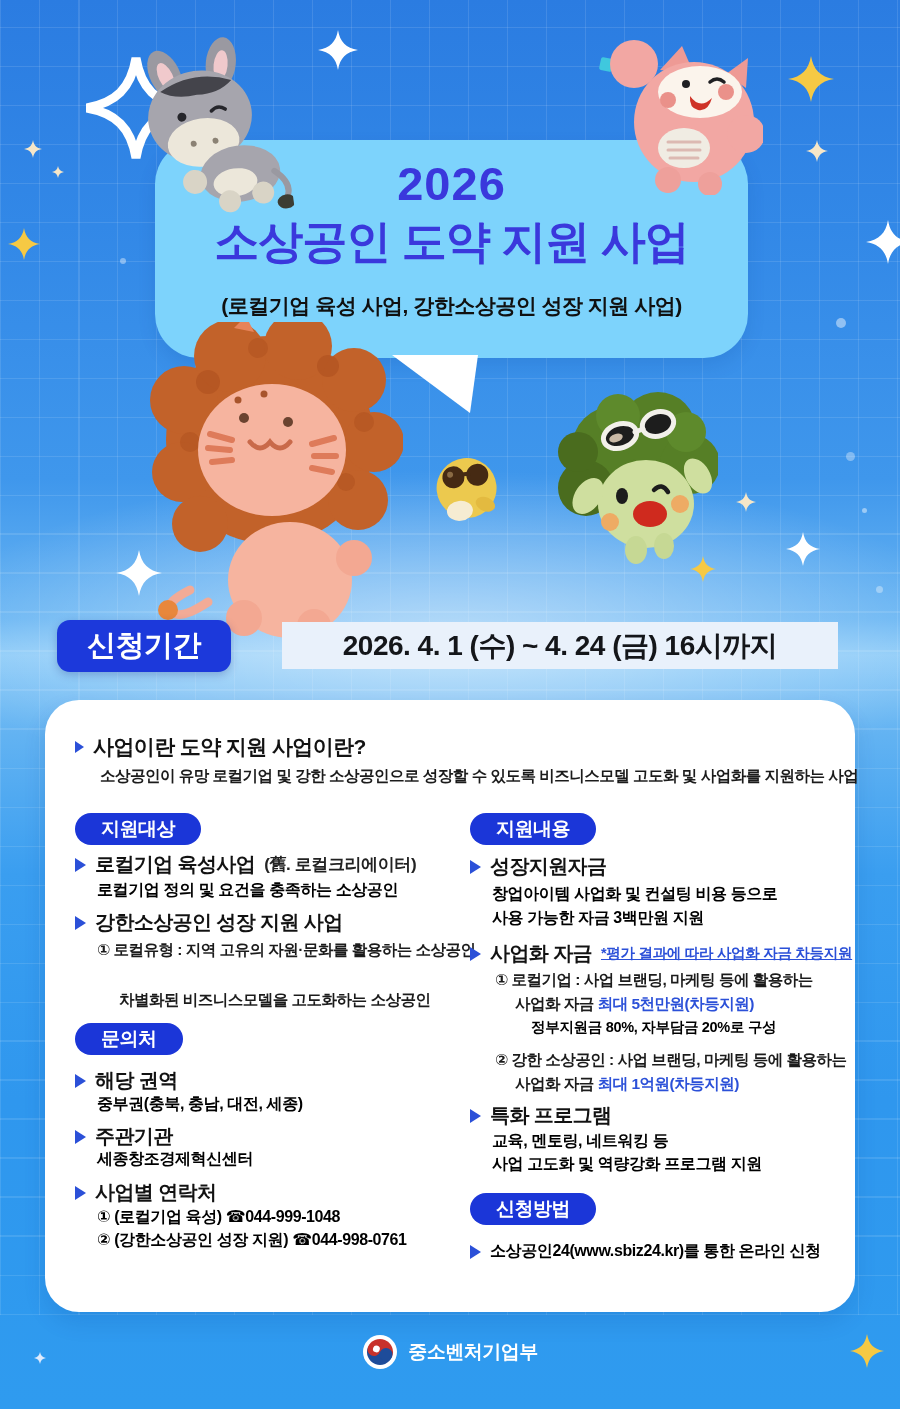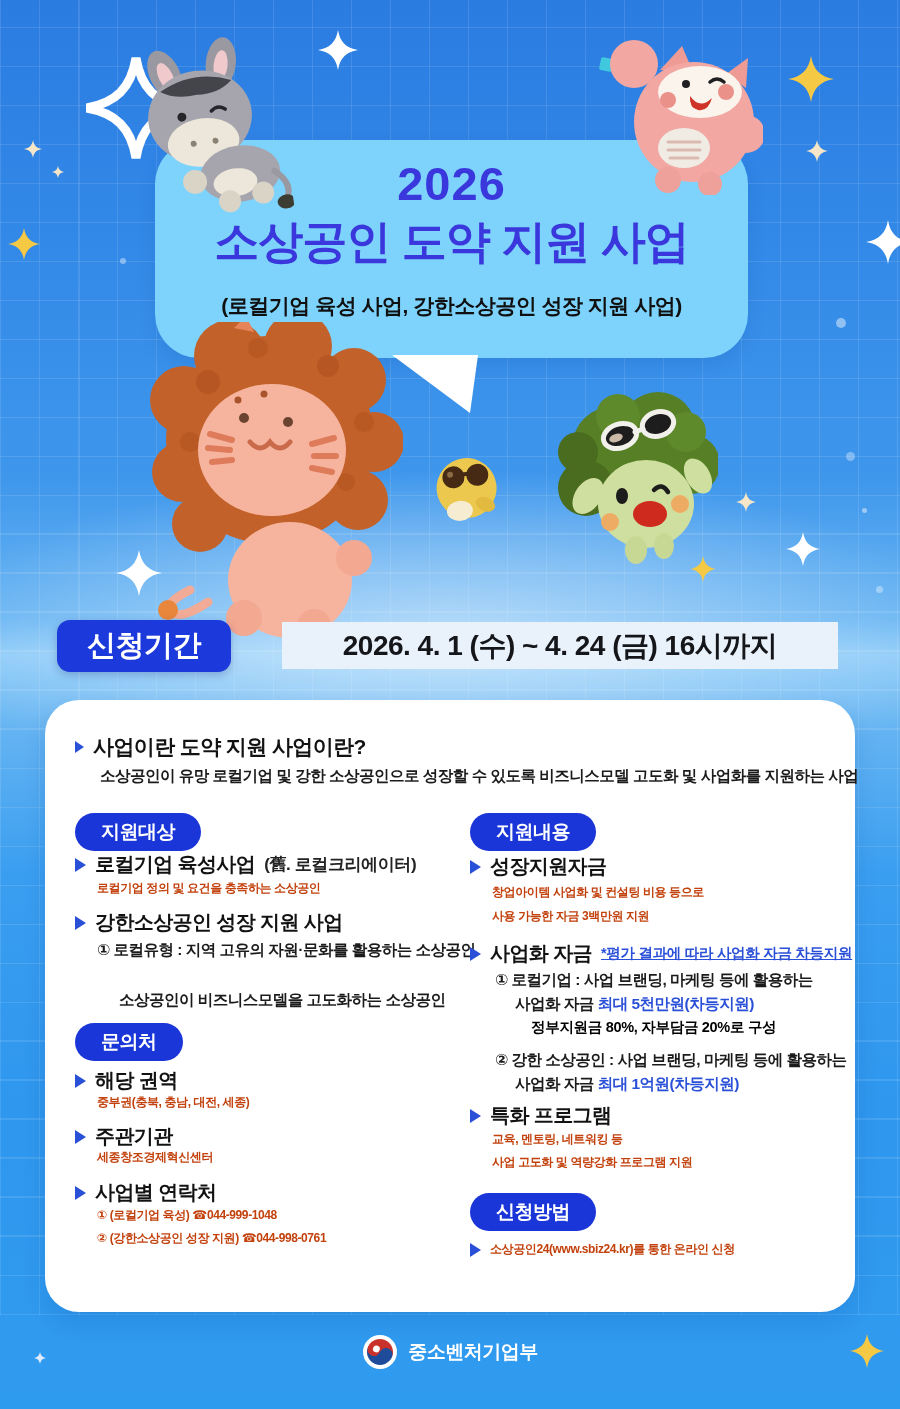--- a/index.html
+++ b/index.html
@@ -31,30 +31,30 @@
   
   .period-badge{left:57px;top:620px;width:174px;height:52px;border-radius:13px;background:#1c39db;
       display:flex;align-items:center;justify-content:center;color:#fff;font-size:29px;font-weight:800;
       letter-spacing:-0.5px;box-shadow:0 3px 8px rgba(10,30,120,.25);}
   .period-bar{left:282px;top:622px;width:556px;height:47px;background:#e9f1fb;
       display:flex;align-items:center;justify-content:center;color:#14161a;font-size:28px;font-weight:800;
       letter-spacing:-0.5px;}
   
   .card{left:45px;top:700px;width:810px;height:612px;background:#fff;border-radius:34px;
       box-shadow:0 10px 22px rgba(10,60,140,.14);}
-  .pill{display:inline-flex;align-items:center;justify-content:center;height:38px;padding:0 26px;
+  .pill{display:inline-flex;align-items:center;justify-content:center;height:32px;padding:0 26px;
       background:#1b36d8;color:#fff;border-radius:22px;font-size:19px;font-weight:800;letter-spacing:-0.5px;}
   .arrow{width:0;height:0;border-left:11px solid #2b50d8;border-top:7px solid transparent;
       border-bottom:7px solid transparent;display:inline-block;flex:0 0 auto;}
   .arrow.sm{border-left-width:9px;border-top-width:6px;border-bottom-width:6px;}
   .row{display:flex;align-items:center;gap:9px;}
   .t-h{font-weight:800;font-size:20px;color:#121212;letter-spacing:-0.6px;white-space:nowrap;}
   .t-h2{font-weight:800;font-size:21px;color:#121212;letter-spacing:-0.6px;white-space:nowrap;}
   .t-n{font-weight:600;font-size:17px;color:#222;letter-spacing:-0.4px;white-space:nowrap;}
-  .t-b{font-weight:600;font-size:12px;color:#c2410c;letter-spacing:-0.4px;white-space:nowrap;}
+  .t-b{font-weight:600;font-size:16px;color:#000000;letter-spacing:-0.4px;white-space:nowrap;}
   .t-b2{font-weight:600;font-size:15.5px;color:#1b1b1b;letter-spacing:-0.5px;white-space:nowrap;}
   .t-s{font-weight:700;font-size:14.5px;color:#000000;letter-spacing:-0.3px;white-space:nowrap;margin-left:16px;}
   .t-note{font-weight:800;font-size:14.5px;color:#2b50d8;letter-spacing:-0.3px;white-space:nowrap;text-decoration:underline;}
   .hl{font-weight:800;color:#2b50d8;}
   
   .footer{left:0;top:1334px;width:900px;display:flex;justify-content:center;gap:54px;align-items:center;flex-direction:column;}
   .logo-group{display:flex;align-items:center;gap:10px;}
   .logo-label{color:#fff;font-size:19px;font-weight:800;letter-spacing:-0.5px;white-space:nowrap;}
 </style>
 </head>
@@ -256,21 +256,21 @@
     <span class="arrow"></span>
     <span class="t-h">로컬기업 육성사업</span>
     <span class="t-n">(舊. 로컬크리에이터)</span>
   </div>
   <div class="abs t-b" style="left:52px;top:180px">로컬기업 정의 및 요건을 충족하는 소상공인</div>
   <div class="abs row" style="left:30px;top:209px">
     <span class="arrow"></span>
     <span class="t-h">강한소상공인 성장 지원 사업</span>
   </div>
   <div class="abs t-b2" style="left:52px;top:240px">① 로컬유형 : 지역 고유의 자원·문화를 활용하는 소상공인</div>
-  <div class="abs t-b2" style="left:74px;top:290px">소상공인이 비즈니스모델을 고도화하는 소상공인</div>
+  <div class="abs t-b2" style="left:74px;top:290px">차별화된 비즈니스모델을 고도화하는 소상공인</div>
 
   <div class="abs pill" style="left:30px;top:323px">문의처</div>
   <div class="abs row" style="left:30px;top:367px">
     <span class="arrow"></span>
     <span class="t-h">해당 권역</span>
   </div>
   <div class="abs t-b" style="left:52px;top:394px">중부권(충북, 충남, 대전, 세종)</div>
   <div class="abs row" style="left:30px;top:423px">
     <span class="arrow"></span>
     <span class="t-h">주관기관</span>

